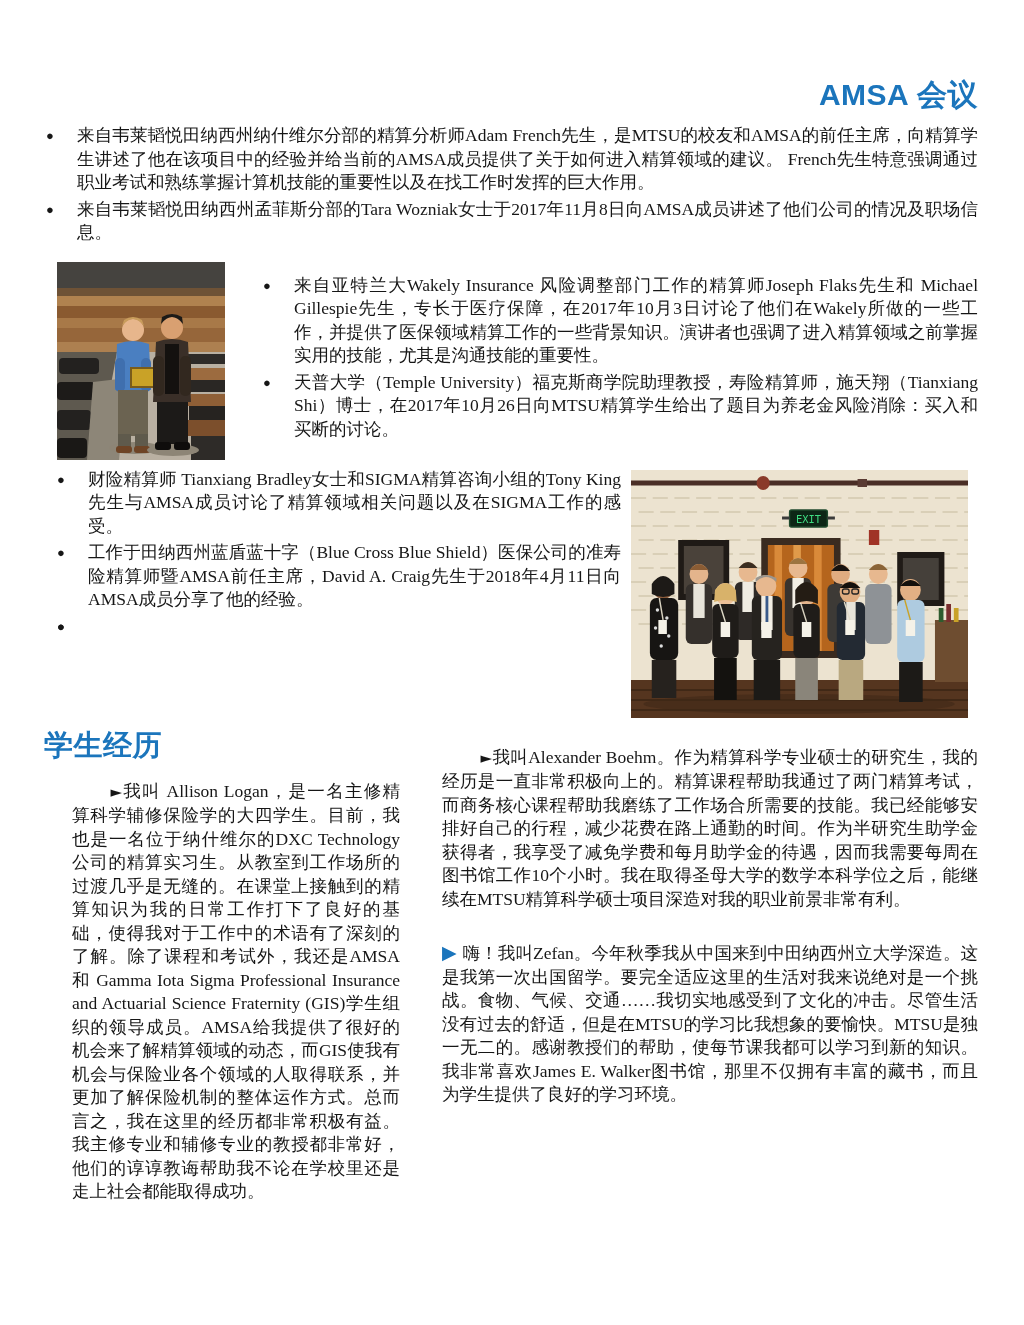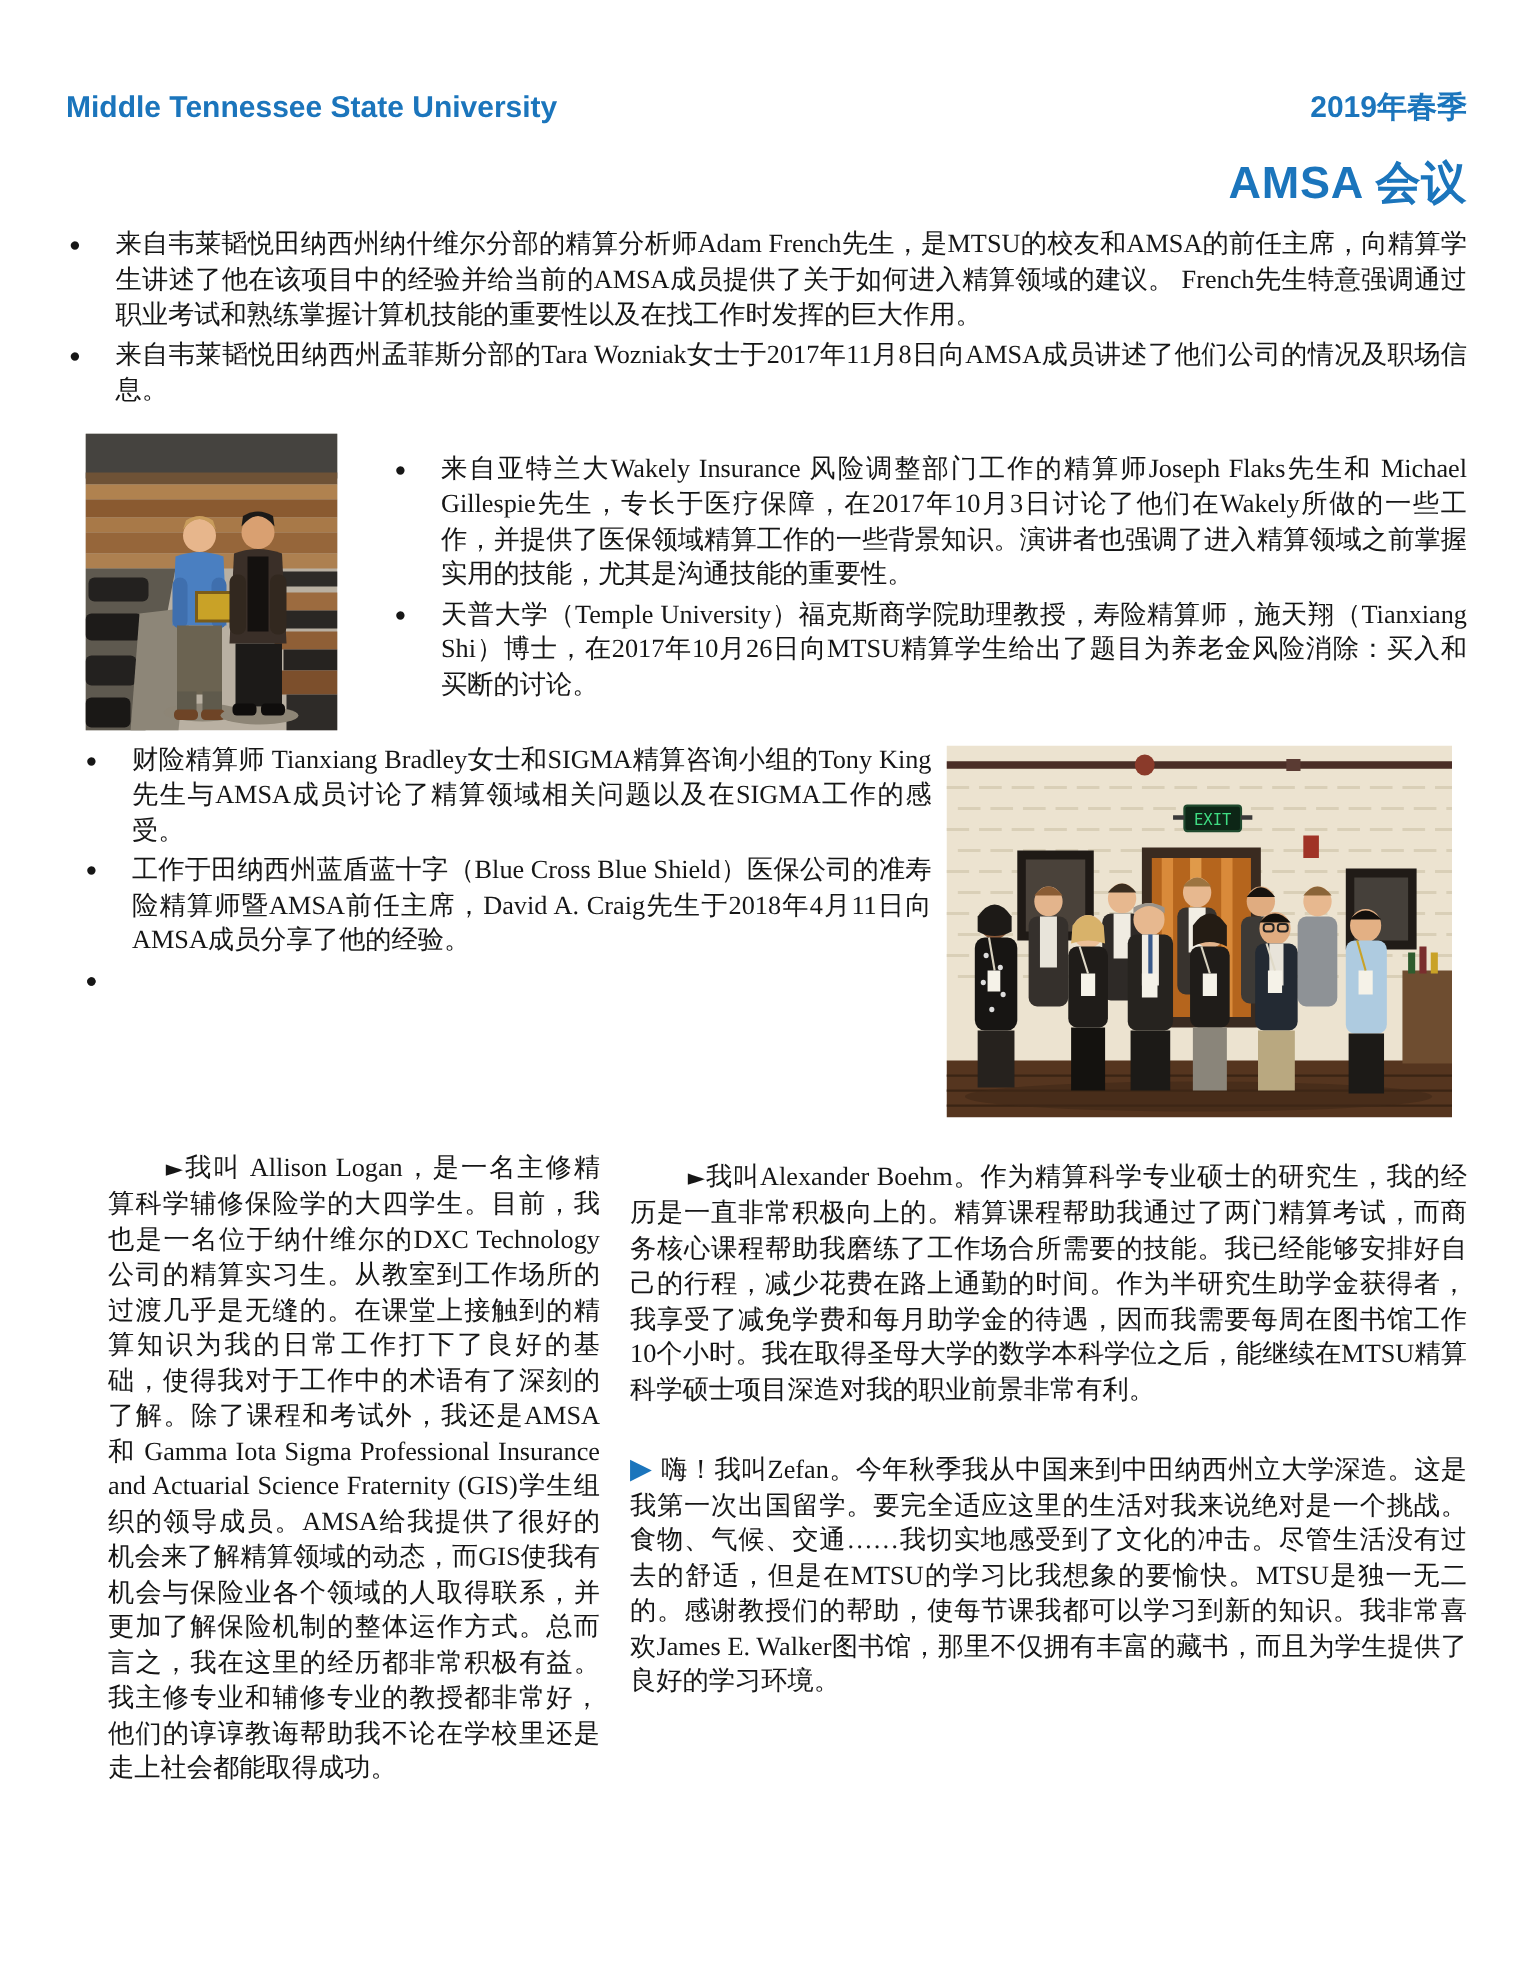--- a/index.html
+++ b/index.html
@@ -35,38 +35,34 @@
 
   .row3 { margin-top:6px; gap:10px; }
   .row3 ul.bullets { width:566px; flex:none; margin-left:11px; margin-top:2px; }
   .photo-frame2 { width:337px; height:248px; flex:none; margin-top:4px; }
 
   svg { display:block; width:100%; height:100%; }
 
   
   .cols { display:flex; gap:20px; margin-top:8px; }
   .col-left { width:356px; flex:none; }
-  .col-right { flex:1; margin-top:20px; }
+  .col-right { flex:1; margin-top:20px;margin-left:22px; }
   .cols p { margin:0; font-size:17.5px; line-height:23.5px; text-align:justify; }
   .col-left p.story { margin-top:14px; text-indent:2.2em;margin-left:28px; }
   p.alexander { text-indent:2.2em; }
   p.zefan { margin-top:30px !important; }
   p.zefan-cont { text-indent:2em; }
   .marker { font-family:"DejaVu Sans",sans-serif; font-size:15px; }
   .marker.blue { color:#1b75bc; font-size:19px; margin-right:6px; }
 </style>
 </head>
 <body>
 
 <div class="page">
 
-  <div class="masthead">
-    <span>Middle Tennessee State University</span>
-    <span>2019年春季</span>
-  </div>
 
   <div class="sec-title meetings">AMSA 会议</div>
 
   <ul class="bullets top-bullets">
     <li><span class="dot">●</span><span>来自韦莱韬悦田纳西州纳什维尔分部的精算分析师Adam French先生，是MTSU的校友和AMSA的前任主席，向精算学生讲述了他在该项目中的经验并给当前的AMSA成员提供了关于如何进入精算领域的建议。 French先生特意强调通过职业考试和熟练掌握计算机技能的重要性以及在找工作时发挥的巨大作用。</span></li>
     <li><span class="dot">●</span><span>来自韦莱韬悦田纳西州孟菲斯分部的Tara Wozniak女士于2017年11月8日向AMSA成员讲述了他们公司的情况及职场信息。</span></li>
   </ul>
 
   <div class="row row2">
     <div class="photo-frame1">
@@ -257,20 +253,21 @@
           <rect x="291" y="150" width="10" height="16" fill="#f5f2e8"></rect>
             <line x1="290" y1="130" x2="296" y2="150" stroke="#c9a227" stroke-width="1.5"></line>
           <rect x="284" y="192" width="25" height="40" fill="#1c1a17"></rect>
         </g>
       </svg>
     </div>
   </div>
 
   <div class="cols">
     <div class="col-left">
+      <div class="sec-title experiences">学生经历</div>
       <p class="story"><span class="marker">►</span><span>我叫 Allison Logan，是一名主修精算科学辅修保险学的大四学生。目前，我也是一名位于纳什维尔的DXC Technology公司的精算实习生。从教室到工作场所的过渡几乎是无缝的。在课堂上接触到的精算知识为我的日常工作打下了良好的基础，使得我对于工作中的术语有了深刻的了解。除了课程和考试外，我还是AMSA 和 Gamma Iota Sigma Professional Insurance and Actuarial Science Fraternity (GIS)学生组织的领导成员。AMSA给我提供了很好的机会来了解精算领域的动态，而GIS使我有机会与保险业各个领域的人取得联系，并更加了解保险机制的整体运作方式。总而言之，我在这里的经历都非常积极有益。我主修专业和辅修专业的教授都非常好，他们的谆谆教诲帮助我不论在学校里还是走上社会都能取得成功。</span></p>
     </div>
     <div class="col-right">
       <p class="alexander"><span class="marker">►</span><span>我叫Alexander Boehm。作为精算科学专业硕士的研究生，我的经历是一直非常积极向上的。精算课程帮助我通过了两门精算考试，而商务核心课程帮助我磨练了工作场合所需要的技能。我已经能够安排好自己的行程，减少花费在路上通勤的时间。作为半研究生助学金获得者，我享受了减免学费和每月助学金的待遇，因而我需要每周在图书馆工作10个小时。我在取得圣母大学的数学本科学位之后，能继续在MTSU精算科学硕士项目深造对我的职业前景非常有利。</span></p>
       <p class="zefan"><span class="marker blue">▶</span><span>嗨！我叫Zefan。今年秋季我从中国来到中田纳西州立大学深造。这是我第一次出国留学。要完全适应这里的生活对我来说绝对是一个挑战。食物、气候、交通……我切实地感受到了文化的冲击。尽管生活没有过去的舒适，但是在MTSU的学习比我想象的要愉快。MTSU是独一无二的。感谢教授们的帮助，使每节课我都可以学习到新的知识。我非常喜欢James E. Walker图书馆，那里不仅拥有丰富的藏书，而且为学生提供了良好的学习环境。</span></p>
     </div>
   </div>
 
 </div>
 

